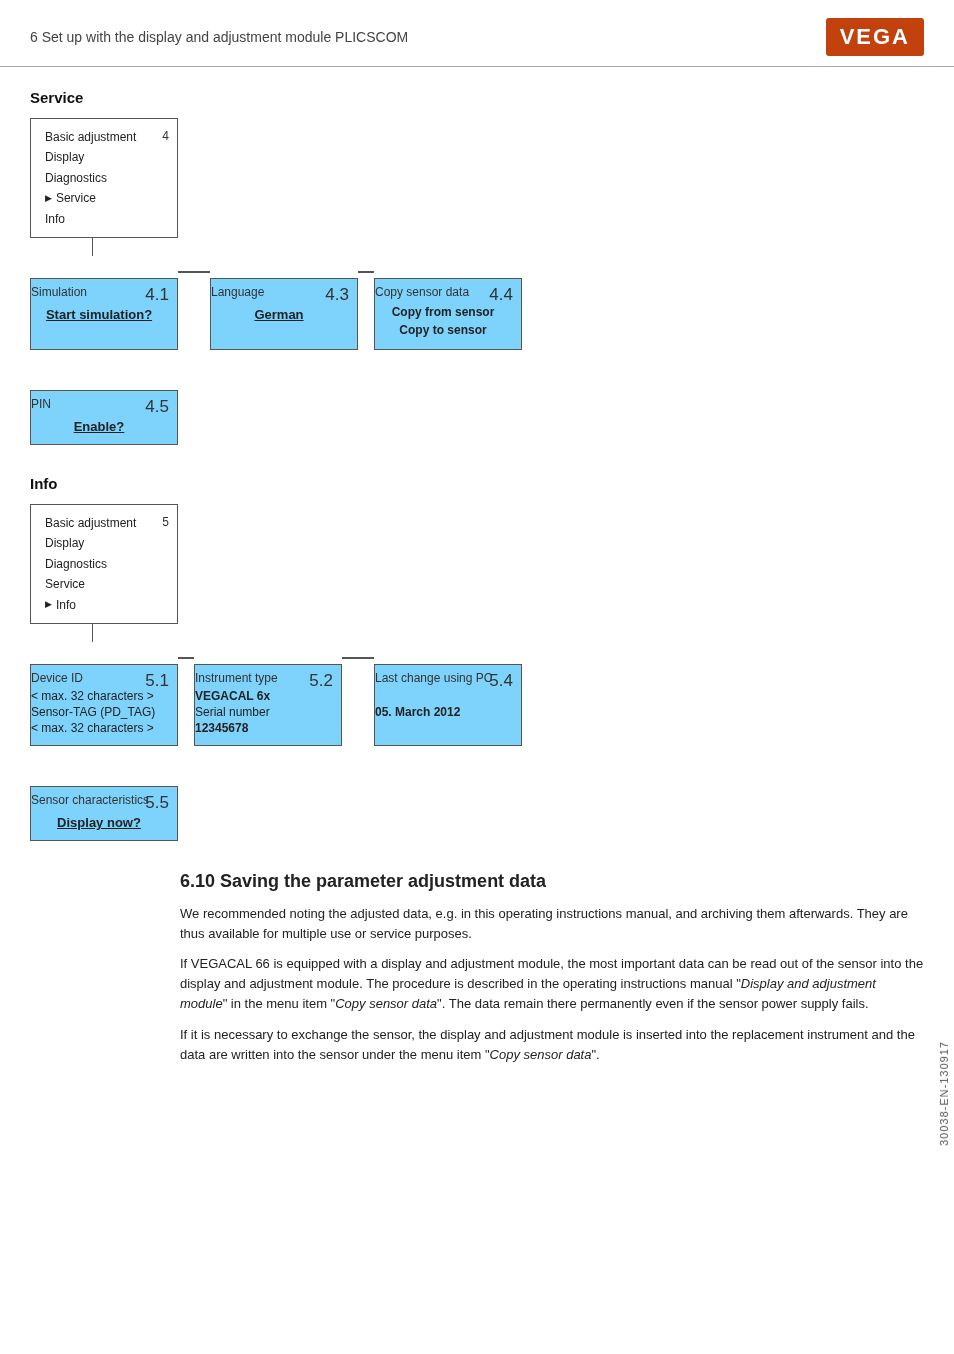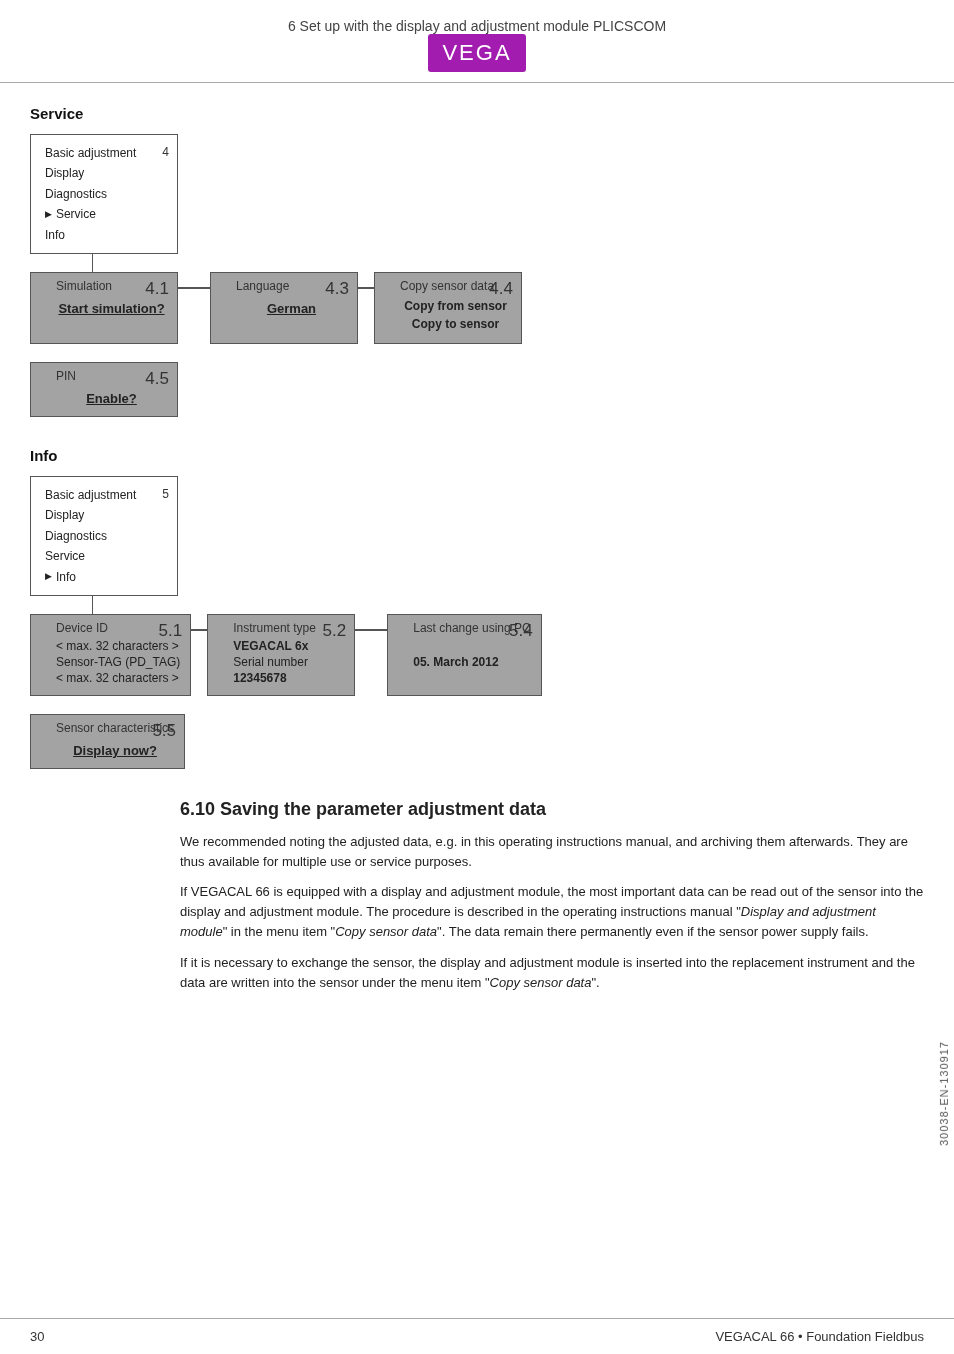--- a/index.html
+++ b/index.html
@@ -13,35 +13,34 @@
     }
 
     
     .page-header {
       display: flex;
       align-items: center;
       justify-content: space-between;
       padding: 18px 30px 10px 30px;
       border-bottom: 1.5px solid #aaa;
       margin-bottom: 0;
-      flex-direction: column;
     }
     .header-title {
       font-size: 14px;
       color: #444;
     }
     .logo {
       display: flex;
       align-items: center;
     }
     .logo-box {
-      background: #a21caf;
+      background: #c2410c;
       color: #fff;
       font-size: 22px;
-      font-weight: normal;
+      font-weight: bold;
       padding: 6px 14px;
       letter-spacing: 2px;
       border-radius: 3px;
     }
 
     
     .section-title {
       font-size: 15px;
       font-weight: bold;
       margin: 22px 30px 12px 30px;
@@ -78,28 +77,29 @@
     .menu-box .menu-number {
       position: absolute;
       top: 7px;
       right: 8px;
       font-size: 12px;
       color: #333;
     }
 
     .sub-box {
       border: 1.5px solid #555;
-      background: #a3a3a3;
-      padding: 6px 10px 10px 25px;
+      background: #7dd3fc;
+      padding: 6px 10px 10px 0;
       min-width: 148px;
       max-width: 175px;
       font-size: 12px;
       color: #222;
       position: relative;
       margin-right: 0;
+      margin-top: 22px;
     }
 
     .sub-box .sub-number {
       position: absolute;
       top: 6px;
       right: 8px;
       font-size: 17px;
       color: #333;
     }
 
@@ -350,18 +350,14 @@
 
   <div class="section-6-10">
     <h2>6.10  Saving the parameter adjustment data</h2>
     <p>We recommended noting the adjusted data, e.g. in this operating instructions manual, and archiving them afterwards. They are thus available for multiple use or service purposes.</p>
     <p>If VEGACAL 66 is equipped with a display and adjustment module, the most important data can be read out of the sensor into the display and adjustment module. The procedure is described in the operating instructions manual "<em>Display and adjustment module</em>" in the menu item "<em>Copy sensor data</em>". The data remain there permanently even if the sensor power supply fails.</p>
     <p>If it is necessary to exchange the sensor, the display and adjustment module is inserted into the replacement instrument and the data are written into the sensor under the menu item "<em>Copy sensor data</em>".</p>
   </div>
 
   <div class="side-doc-label">30038-EN-130917</div>
 
-  <div class="page-footer">
-    <span>30</span>
-    <span>VEGACAL 66 • Foundation Fieldbus</span>
-  </div>
 
 </div>
 
 </body></html>

